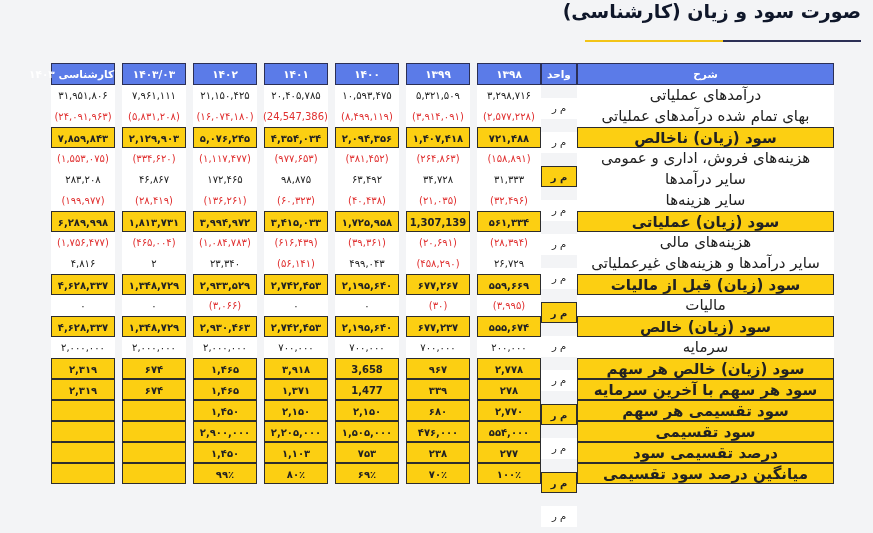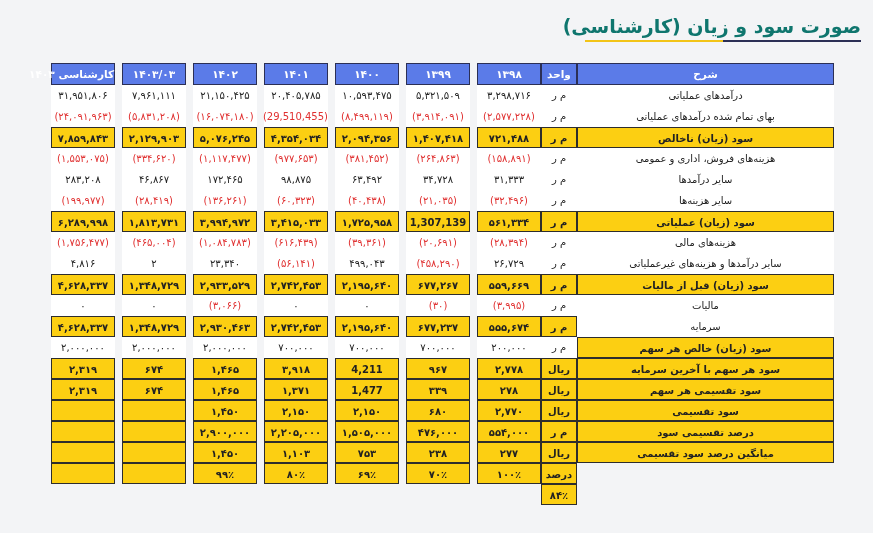--- a/index.html
+++ b/index.html
@@ -1,49 +1,49 @@
 <!DOCTYPE html>
 <html><head>
 <meta charset="utf-8">
 <style>
   html, body { margin:0; padding:0; }
   body {
     width:873px; height:533px; background:#f3f4f6; overflow:hidden;
     font-family:"DejaVu Sans", sans-serif; position:relative;
   }
   .title {
-    position:absolute; right:12px; top:15px; direction:rtl;
-    font-size:19px; font-weight:bold; color:#0f766e;
+    position:absolute; right:12px; top:0; direction:rtl;
+    font-size:19px; font-weight:bold; color:#0f172a;
   }
   .title-underline {
     position:absolute; right:12px; top:40px; width:276px; height:2px;
     background:linear-gradient(to left,#2b2f55 0,#2b2f55 50%,#f2c418 50%,#f2c418 100%);
   }
   .grid {
     position:absolute; left:27px; top:63px; width:807px; height:455px;
     display:flex; flex-direction:row-reverse; gap:0;
   }
   .col { display:flex; flex-direction:column; position:relative; }
   .cell {
     height:21px; line-height:21px; text-align:center; font-size:10px;
     color:#222; box-sizing:border-box; white-space:nowrap; direction:rtl;
   }
   .col-desc { width:257px; }
-  .col-unit { width:36px; }
+  .col-unit { width:36px;gap:13px; }
   .col-year { width:64px; margin-left:7px; }
   .col-year:first-child { margin-left:0; }
   .hdr {
     background:#5b7be8; color:#fff; border:1px solid #2b2f55; font-weight:bold;
     height:22px; line-height:20px; font-size:10.5px;
   }
   .plain { background:#fff; }
   .hl { background:#fccf12; border:1.5px solid #2d2d2d; font-weight:bold; }
   .neg { color:#e03030; }
   .empty { background:transparent; }
-  .desc-cell { font-size:10px; }
+  .desc-cell { font-size:15px; }
 </style>
 </head>
 <body>
 
 <div class="title">صورت سود و زیان (کارشناسی)</div>
 <div class="title-underline"></div>
 
 <div class="grid">
   <div class="col col-desc" id="col-desc">
     <div class="cell hdr">شرح</div>
@@ -51,20 +51,21 @@
       <div class="cell desc-cell plain">بهای تمام شده درآمدهای عملیاتی</div>
       <div class="cell desc-cell hl">سود (زیان) ناخالص</div>
       <div class="cell desc-cell plain">هزینه‌های فروش، اداری و عمومی</div>
       <div class="cell desc-cell plain">سایر درآمدها</div>
       <div class="cell desc-cell plain">سایر هزینه‌ها</div>
       <div class="cell desc-cell hl">سود (زیان) عملیاتی</div>
       <div class="cell desc-cell plain">هزینه‌های مالی</div>
       <div class="cell desc-cell plain">سایر درآمدها و هزینه‌های غیرعملیاتی</div>
       <div class="cell desc-cell hl">سود (زیان)  قبل از مالیات</div>
       <div class="cell desc-cell plain">مالیات</div>
+      <div class="cell desc-cell hl">سود (زیان) خالص</div>
       <div class="cell desc-cell plain">سرمایه</div>
       <div class="cell desc-cell hl">سود (زیان) خالص هر سهم</div>
       <div class="cell desc-cell hl">سود هر سهم با آخرین سرمایه</div>
       <div class="cell desc-cell hl">سود تقسیمی هر سهم</div>
       <div class="cell desc-cell hl">سود تقسیمی</div>
       <div class="cell desc-cell hl">درصد تقسیمی سود</div>
       <div class="cell desc-cell hl">میانگین درصد سود تقسیمی</div>
     </div>
   <div class="col col-unit" id="col-unit">
     <div class="cell hdr">واحد</div>
@@ -143,32 +144,32 @@
       <div class="cell plain neg">(۳۸۱,۴۵۲)</div>
       <div class="cell plain">۶۳,۴۹۲</div>
       <div class="cell plain neg">(۴۰,۴۳۸)</div>
       <div class="cell hl">۱,۷۲۵,۹۵۸</div>
       <div class="cell plain neg">(۳۹,۳۶۱)</div>
       <div class="cell plain">۴۹۹,۰۴۳</div>
       <div class="cell hl">۲,۱۹۵,۶۴۰</div>
       <div class="cell plain">۰</div>
       <div class="cell hl">۲,۱۹۵,۶۴۰</div>
       <div class="cell plain">۷۰۰,۰۰۰</div>
-      <div class="cell hl">4,211</div>
+      <div class="cell hl">3,658</div>
       <div class="cell hl">1,477</div>
       <div class="cell hl">۲,۱۵۰</div>
       <div class="cell hl">۱,۵۰۵,۰۰۰</div>
       <div class="cell hl">۷۵۳</div>
       <div class="cell hl">۶۹٪</div>
       <div class="cell empty"></div>
     </div>
   <div class="col col-year">
     <div class="cell hdr">۱۴۰۱</div>
   <div class="cell plain">۲۰,۴۰۵,۷۸۵</div>
-      <div class="cell plain neg">(29,510,455)</div>
+      <div class="cell plain neg">(24,547,386)</div>
       <div class="cell hl">۴,۳۵۴,۰۳۴</div>
       <div class="cell plain neg">(۹۷۷,۶۵۳)</div>
       <div class="cell plain">۹۸,۸۷۵</div>
       <div class="cell plain neg">(۶۰,۳۲۳)</div>
       <div class="cell hl">۳,۴۱۵,۰۳۳</div>
       <div class="cell plain neg">(۶۱۶,۴۳۹)</div>
       <div class="cell plain neg">(۵۶,۱۴۱)</div>
       <div class="cell hl">۲,۷۴۲,۴۵۳</div>
       <div class="cell plain">۰</div>
       <div class="cell hl">۲,۷۴۲,۴۵۳</div>

